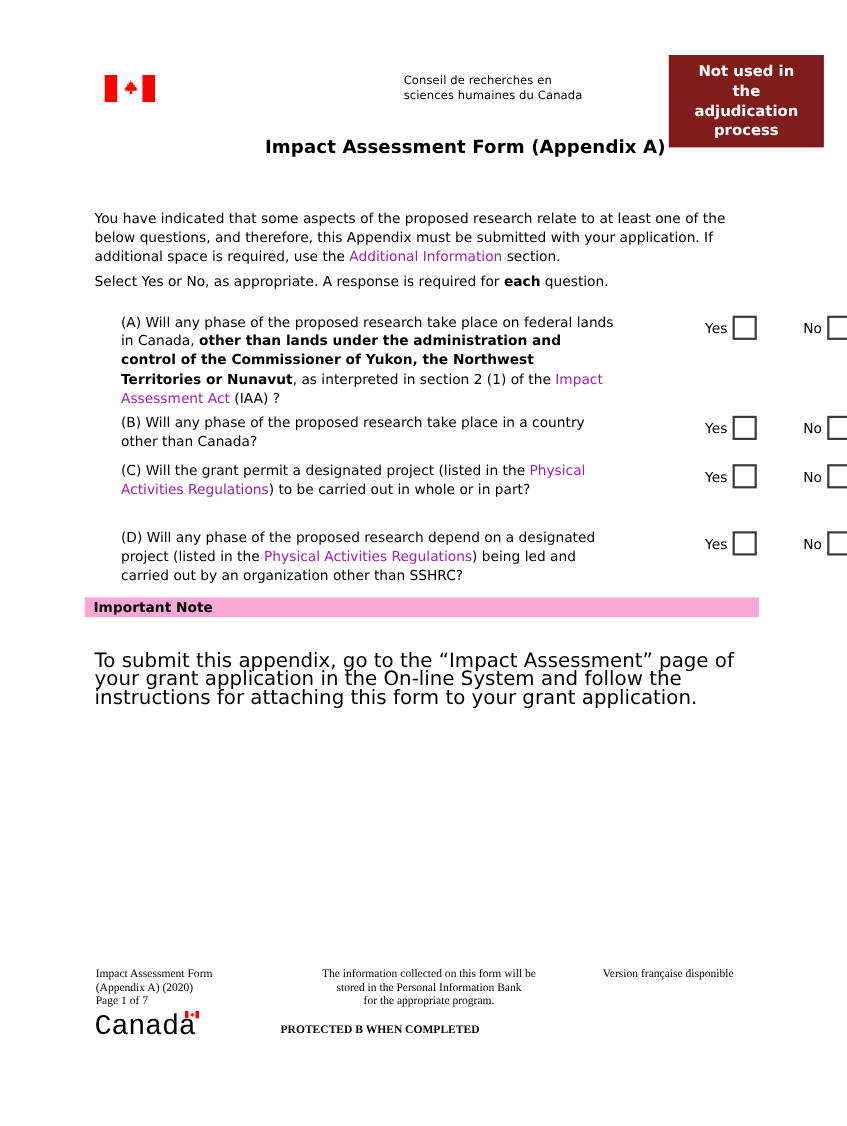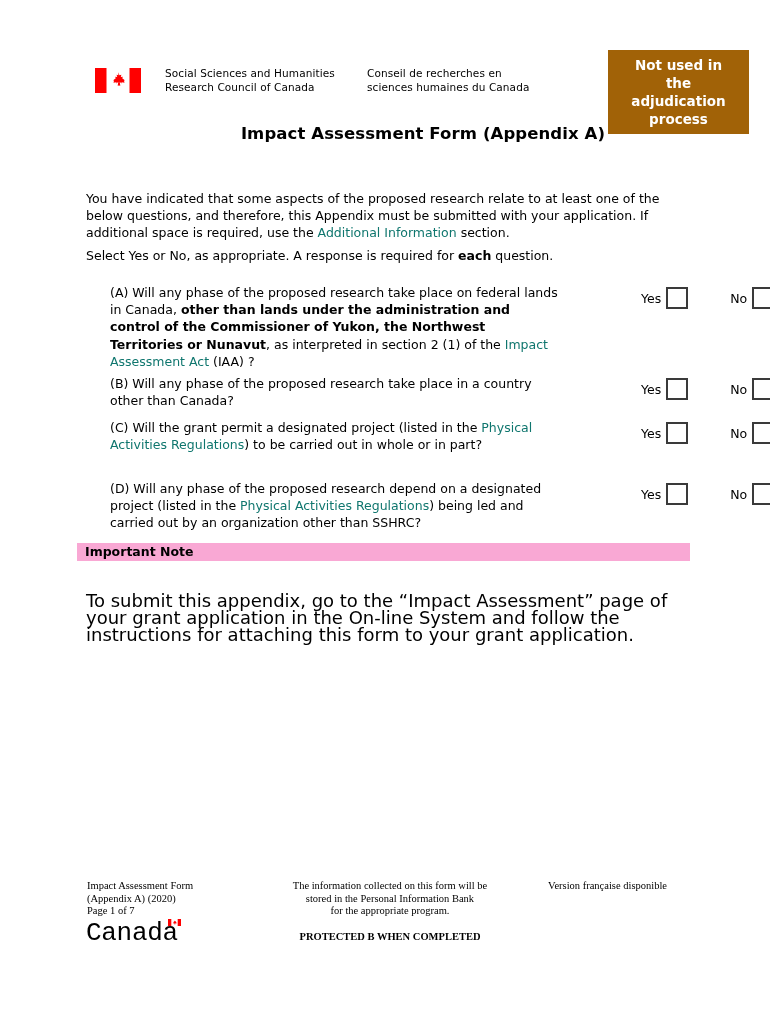--- a/index.html
+++ b/index.html
@@ -50,21 +50,21 @@
     letter-spacing: 0.1px;
     white-space: pre-line;
   }
 
   .notusedbox {
     position: absolute;
     left: 608px;
     top: 22px;
     width: 141px;
     height: 84px;
-    background: #a16207;
+    background: #7f1d1d;
     color: #ffffff;
     font-weight: bold;
     font-size: 13.5px;
     line-height: 18px;
     text-align: center;
     display: flex;
     align-items: center;
     justify-content: center;
     box-sizing: border-box;
     padding: 2px 4px;
@@ -89,21 +89,21 @@
     position: absolute;
     left: 86px;
     top: 190px;
     width: 592px;
     font-size: 12.5px;
     line-height: 17.2px;
   }
   .intro p { margin: 0; }
   .intro .p2 { margin-top: 5px; }
 
-  .lnk { color: #0f766e; }
+  .lnk { color: #a21caf; }
   .bld { font-weight: bold; }
 
   
   .questions {
     position: absolute;
     left: 0;
     top: 284px;
     width: 770px;
   }
   .qrow {
@@ -184,21 +184,20 @@
     top: 0;
     width: 270px;
     text-align: center;
     white-space: pre-line;
   }
   .f-protected {
     position: absolute;
     left: 255px;
     top: 51px;
     width: 270px;
-    text-align: center;
     font-weight: bold;
     font-size: 10.5px;
   }
   .f-right {
     position: absolute;
     left: 548px;
     top: 0;
   }
   .wordmark {
     position: absolute;
@@ -222,22 +221,20 @@
 
 <div class="header">
 
   <svg class="flag" viewBox="0 0 46 25">
     <rect x="0" y="0" width="46" height="25" fill="#ffffff"></rect>
     <rect x="0" y="0" width="11.5" height="25" fill="#ff0000"></rect>
     <rect x="34.5" y="0" width="11.5" height="25" fill="#ff0000"></rect>
     <path fill="#ff0000" d="M23 4.2 l1.5 3.0 1.9 -0.5 -0.6 2.4 2.1 -0.3 -0.7 1.5 2.6 2.0 -0.8 0.5 0.5 1.9 -2.9 -0.5 -0.2 1.2 -1.7 -1.6 0.6 3.9 -1.3 -0.2 -1.3 0.2 0.6 -3.9 -1.7 1.6 -0.2 -1.2 -2.9 0.5 0.5 -1.9 -0.8 -0.5 2.6 -2.0 -0.7 -1.5 2.1 0.3 -0.6 -2.4 1.9 0.5 Z"></path>
   </svg>
 
-  <div class="sig-en">Social Sciences and Humanities
-Research Council of Canada</div>
   <div class="sig-fr">Conseil de recherches en
 sciences humaines du Canada</div>
 
   <div class="notusedbox">
     <span>Not used in
 the
 adjudication
 process</span>
   </div>
 </div>

